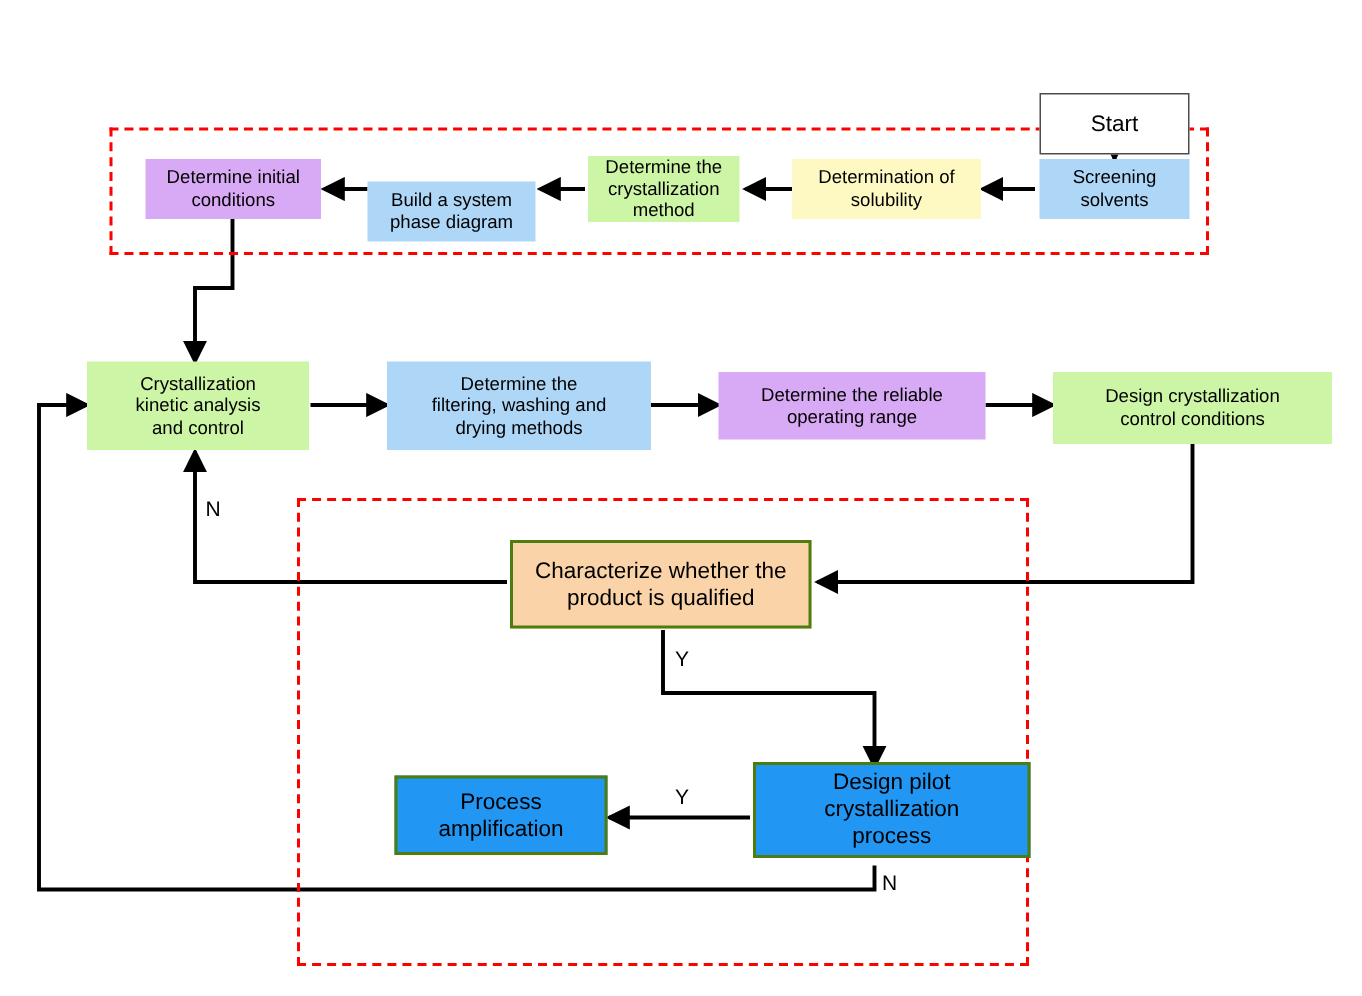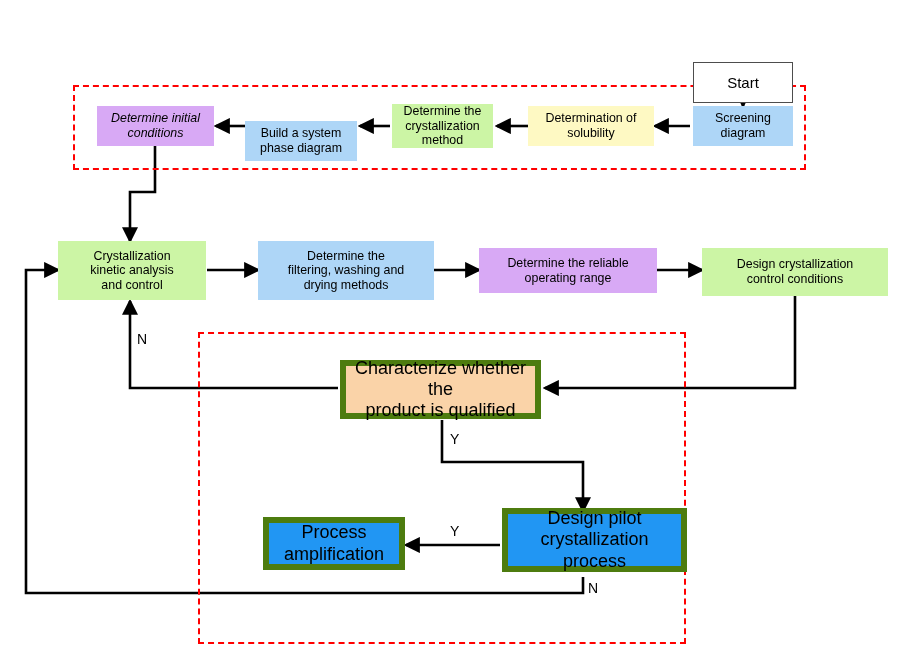--- a/index.html
+++ b/index.html
@@ -43,22 +43,22 @@
     background: #ffffff;
     border: 1.6px solid #4d4d4d;
     font-size: 15px;
     margin-top: 40px;
   }
   .node.plain {
     border: none;
     font-size: 12.4px;
   }
   .node.bordered {
-    border: 6px solid #4d7c0f;
-    font-size: 18px;
+    border: 2px solid #4d7c0f;
+    font-size: 15px;
   }
   .group-box {
     position: absolute;
     box-sizing: border-box;
     border: 2.4px dashed #ff0000;
     z-index: 1;
     background: transparent;
   }
   .edge-label {
     position: absolute;
@@ -110,33 +110,33 @@
 
       <path d="M 500 545 L 406 545"></path>
 
       <path d="M 583 577 L 583 593 L 26 593 L 26 270 L 58 270"></path>
     </g>
   </svg>
 
   <div class="node start" style="left:693px; top:22px; width:100px; height:41px;">Start</div>
 
   <div class="node plain" style="left:693px; top:106px; width:100px; height:40px; background:#aed6f7;">Screening
-diagram</div>
+solvents</div>
 
   <div class="node plain" style="left:528px; top:106px; width:126px; height:40px; background:#fef9c3;">Determination of
 solubility</div>
 
   <div class="node plain" style="left:392px; top:104px; width:101px; height:44px; background:#ccf5a5;">Determine the
 crystallization
 method</div>
 
   <div class="node plain" style="left:245px; top:106px; width:112px; height:40px; background:#aed6f7;margin-top:15px;">Build a system
 phase diagram</div>
 
-  <div class="node plain" style="left:97px; top:106px; width:117px; height:40px; background:#d8a9f5;font-style:italic;">Determine initial
+  <div class="node plain" style="left:97px; top:106px; width:117px; height:40px; background:#d8a9f5;">Determine initial
 conditions</div>
 
   <div class="node plain" style="left:58px; top:241px; width:148px; height:59px; background:#ccf5a5;">Crystallization
 kinetic analysis
 and control</div>
 
   <div class="node plain" style="left:258px; top:241px; width:176px; height:59px; background:#aed6f7;">Determine the
 filtering, washing and
 drying methods</div>
 

